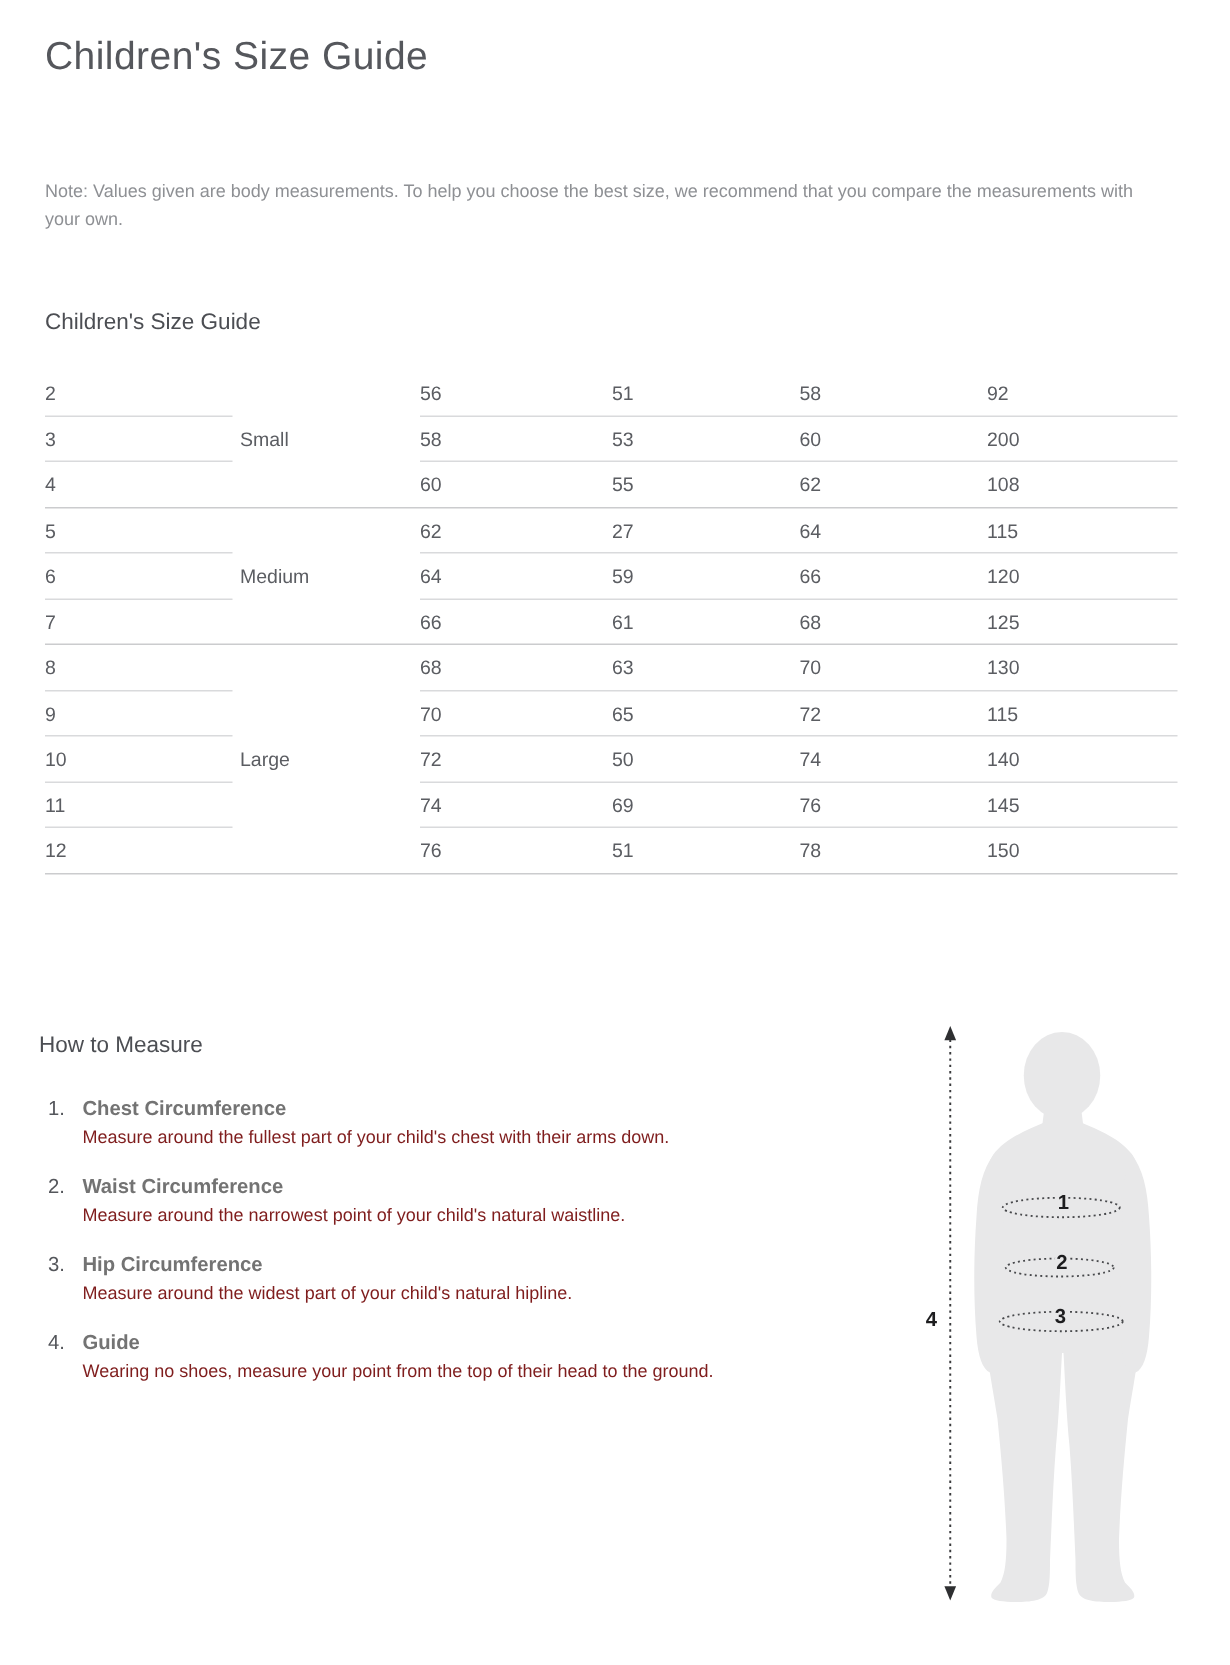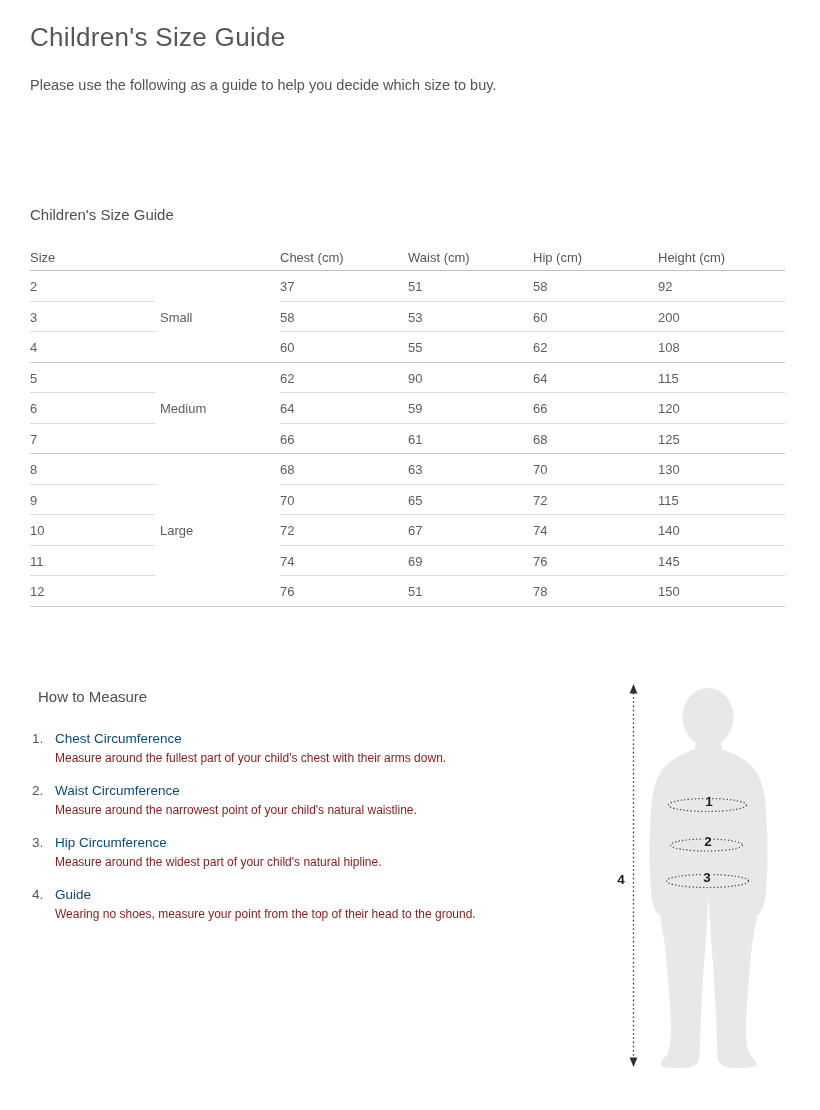--- a/index.html
+++ b/index.html
@@ -20,50 +20,43 @@
   .c-size{left:0;}
   .c-group{left:130px;width:116px;text-align:left;}
   .c-chest{left:250px;}
   .c-waist{left:378px;}
   .c-hip{left:503px;}
   .c-height{left:628px;}
   .trow.partial::before{content:'';position:absolute;left:0;bottom:0;width:125px;height:1px;background:#d9dadc;}
   .trow.partial::after{content:'';position:absolute;left:250px;right:0;bottom:0;height:1px;background:#d9dadc;}
   .trow.groupend::after{content:'';position:absolute;left:0;right:0;bottom:0;height:1px;background:#cbccce;}
   
-  .htm-heading{left:38px;top:688px;font-size:15px;color:#4c4e53;}
+  .htm-heading{left:26px;top:688px;font-size:15px;color:#4c4e53;}
   .htm-item{position:absolute;left:30px;width:540px;}
   .htm-num{position:absolute;left:2px;top:0;font-size:13.5px;color:#54565b;}
-  .htm-title{position:absolute;left:25px;top:0;font-size:13.5px;color:#0c4a6e;white-space:nowrap;}
+  .htm-title{position:absolute;left:25px;top:0;font-size:13.5px;color:#737373;white-space:nowrap;font-weight:bold;}
   .htm-desc{position:absolute;left:25px;top:20px;font-size:12px;color:#7f1d1d;white-space:nowrap;}
   
   #measure-figure{left:595px;top:672px;}
 </style>
 </head>
 <body>
 
 <div id="page">
 
   <div class="abs page-title">Children's Size Guide</div>
-  <div class="abs subtitle">Please use the following as a guide to help you decide which size to buy.</div>
+  <div class="abs note">Note: Values given are body measurements. To help you choose the best size, we recommend that you compare the measurements with your own.</div>
 
   <div class="abs section-heading">Children's Size Guide</div>
 
   <div class="abs" id="size-table">
-    <div class="thead">
-      <span class="c-size">Size</span>
-      <span class="c-chest">Chest (cm)</span>
-      <span class="c-waist">Waist (cm)</span>
-      <span class="c-hip">Hip (cm)</span>
-      <span class="c-height">Height (cm)</span>
-    </div>
 
     <div class="trow partial">
       <span class="c-size">2</span>
-      <span class="c-chest">37</span>
+      <span class="c-chest">56</span>
       <span class="c-waist">51</span>
       <span class="c-hip">58</span>
       <span class="c-height">92</span>
     </div>
     <div class="trow partial">
       <span class="c-size">3</span>
       <span class="c-group">Small</span>
       <span class="c-chest">58</span>
       <span class="c-waist">53</span>
       <span class="c-hip">60</span>
@@ -72,21 +65,21 @@
     <div class="trow groupend">
       <span class="c-size">4</span>
       <span class="c-chest">60</span>
       <span class="c-waist">55</span>
       <span class="c-hip">62</span>
       <span class="c-height">108</span>
     </div>
     <div class="trow partial">
       <span class="c-size">5</span>
       <span class="c-chest">62</span>
-      <span class="c-waist">90</span>
+      <span class="c-waist">27</span>
       <span class="c-hip">64</span>
       <span class="c-height">115</span>
     </div>
     <div class="trow partial">
       <span class="c-size">6</span>
       <span class="c-group">Medium</span>
       <span class="c-chest">64</span>
       <span class="c-waist">59</span>
       <span class="c-hip">66</span>
       <span class="c-height">120</span>
@@ -109,21 +102,21 @@
       <span class="c-size">9</span>
       <span class="c-chest">70</span>
       <span class="c-waist">65</span>
       <span class="c-hip">72</span>
       <span class="c-height">115</span>
     </div>
     <div class="trow partial">
       <span class="c-size">10</span>
       <span class="c-group">Large</span>
       <span class="c-chest">72</span>
-      <span class="c-waist">67</span>
+      <span class="c-waist">50</span>
       <span class="c-hip">74</span>
       <span class="c-height">140</span>
     </div>
     <div class="trow partial">
       <span class="c-size">11</span>
       <span class="c-chest">74</span>
       <span class="c-waist">69</span>
       <span class="c-hip">76</span>
       <span class="c-height">145</span>
     </div>

